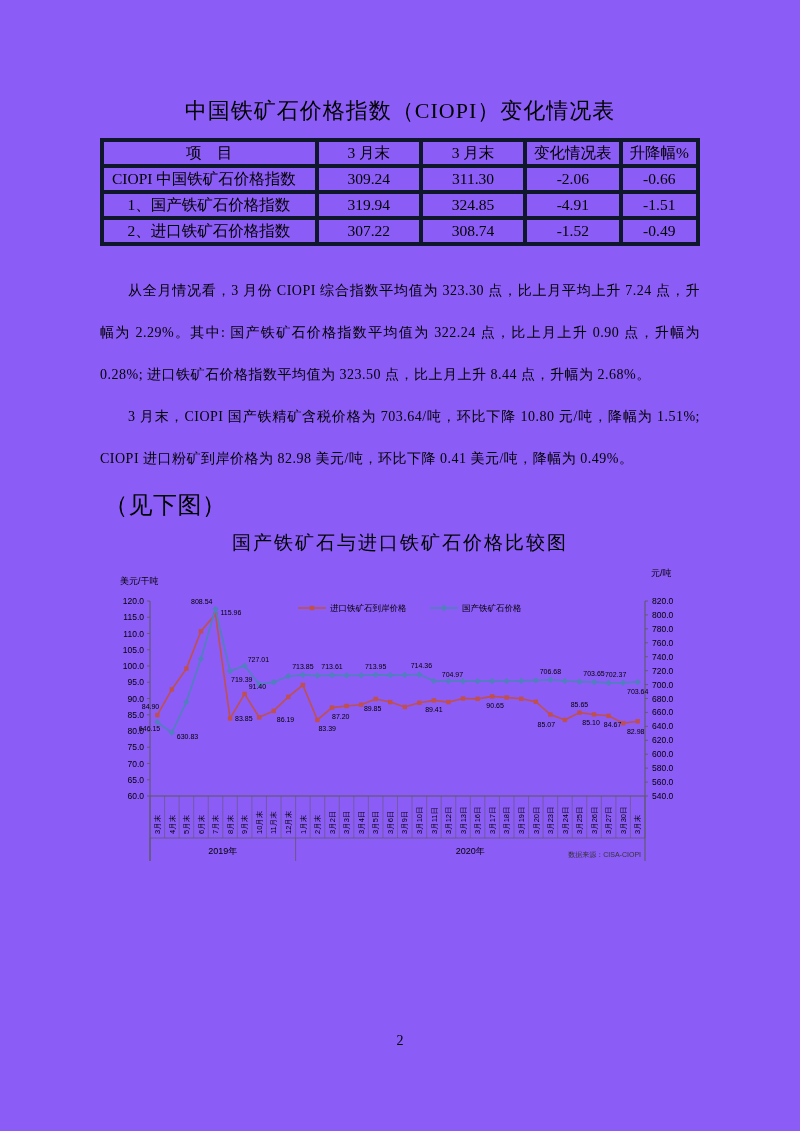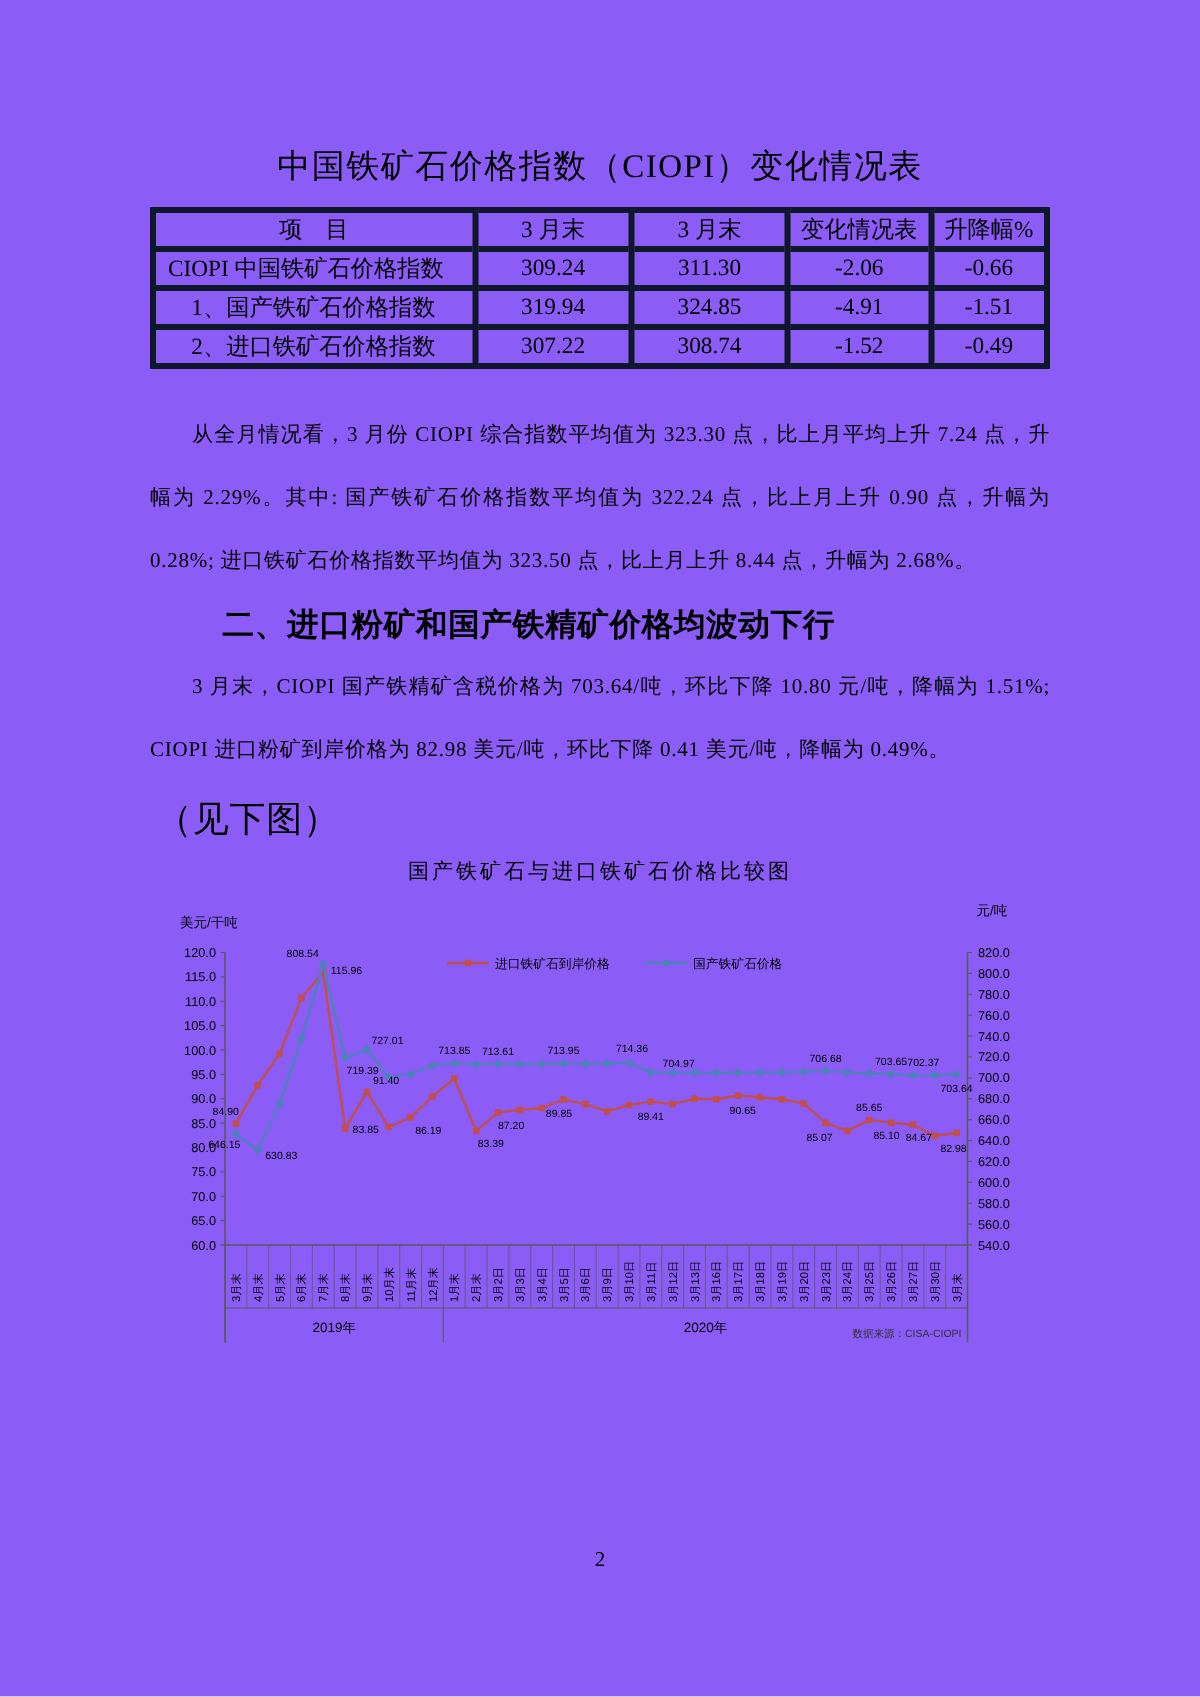--- a/index.html
+++ b/index.html
@@ -16,21 +16,21 @@
     font-weight:400;white-space:pre;overflow:hidden;
   }
   table.ciopi thead th{border-bottom:3px double #000;}
   table.ciopi td.c0{text-align:left;padding-left:8px;}
   col.c0{width:36%}col.c1{width:17.5%}col.c2{width:17.5%}col.c3{width:16%}col.c4{width:13%}
   .para{font-size:14px;line-height:42px;text-align:justify;text-indent:2em;margin:0;letter-spacing:.5px;}
   .para.first{margin-top:24px;}
   .h2{font-family:"Liberation Sans","DejaVu Sans",sans-serif;font-weight:700;font-size:21px;
       line-height:42px;margin:0;text-indent:2.3em;letter-spacing:.5px;}
   .fig-note{font-size:24px;line-height:42px;margin:4px;letter-spacing:.5px;}
-  .chart-title{font-size:14px;font-weight:400;text-align:center;letter-spacing:2px;margin:4px 0 0 0;}
+  .chart-title{font-size:19px;font-weight:400;text-align:center;letter-spacing:2px;margin:4px 0 0 0;}
   .chart-wrap{margin:0;}
   svg{display:block;}
   .page-num{position:absolute;left:0;bottom:82px;width:100%;text-align:center;font-size:14px;}
 </style>
 </head>
 <body>
 
 <div class="page">
 
   <h2 class="tbl-title">中国铁矿石价格指数（CIOPI）变化情况表</h2>
@@ -72,21 +72,20 @@
           <td>307.22</td>
           <td>308.74</td>
           <td>-1.52</td>
           <td>-0.49</td>
         </tr>
       </tbody>
   </table>
 
   <p class="para first">从全月情况看，3 月份 CIOPI 综合指数平均值为 323.30 点，比上月平均上升 7.24 点，升幅为 2.29%。其中: 国产铁矿石价格指数平均值为 322.24 点，比上月上升 0.90 点，升幅为 0.28%; 进口铁矿石价格指数平均值为 323.50 点，比上月上升 8.44 点，升幅为 2.68%。</p>
 
-  <p class="h2">二、进口粉矿和国产铁精矿价格均波动下行</p>
 
   <p class="para">3 月末，CIOPI 国产铁精矿含税价格为 703.64/吨，环比下降 10.80 元/吨，降幅为 1.51%; CIOPI 进口粉矿到岸价格为 82.98 美元/吨，环比下降 0.41 美元/吨，降幅为 0.49%。</p>
 
   <p class="fig-note">（见下图）</p>
 
   <h3 class="chart-title">国产铁矿石与进口铁矿石价格比较图</h3>
 
   <div class="chart-wrap">
     <svg width="600" height="312" viewBox="0 0 600 312" xmlns="http://www.w3.org/2000/svg">
         <line x1="50" y1="45" x2="50" y2="305" stroke="#595959" stroke-width="1"></line>

